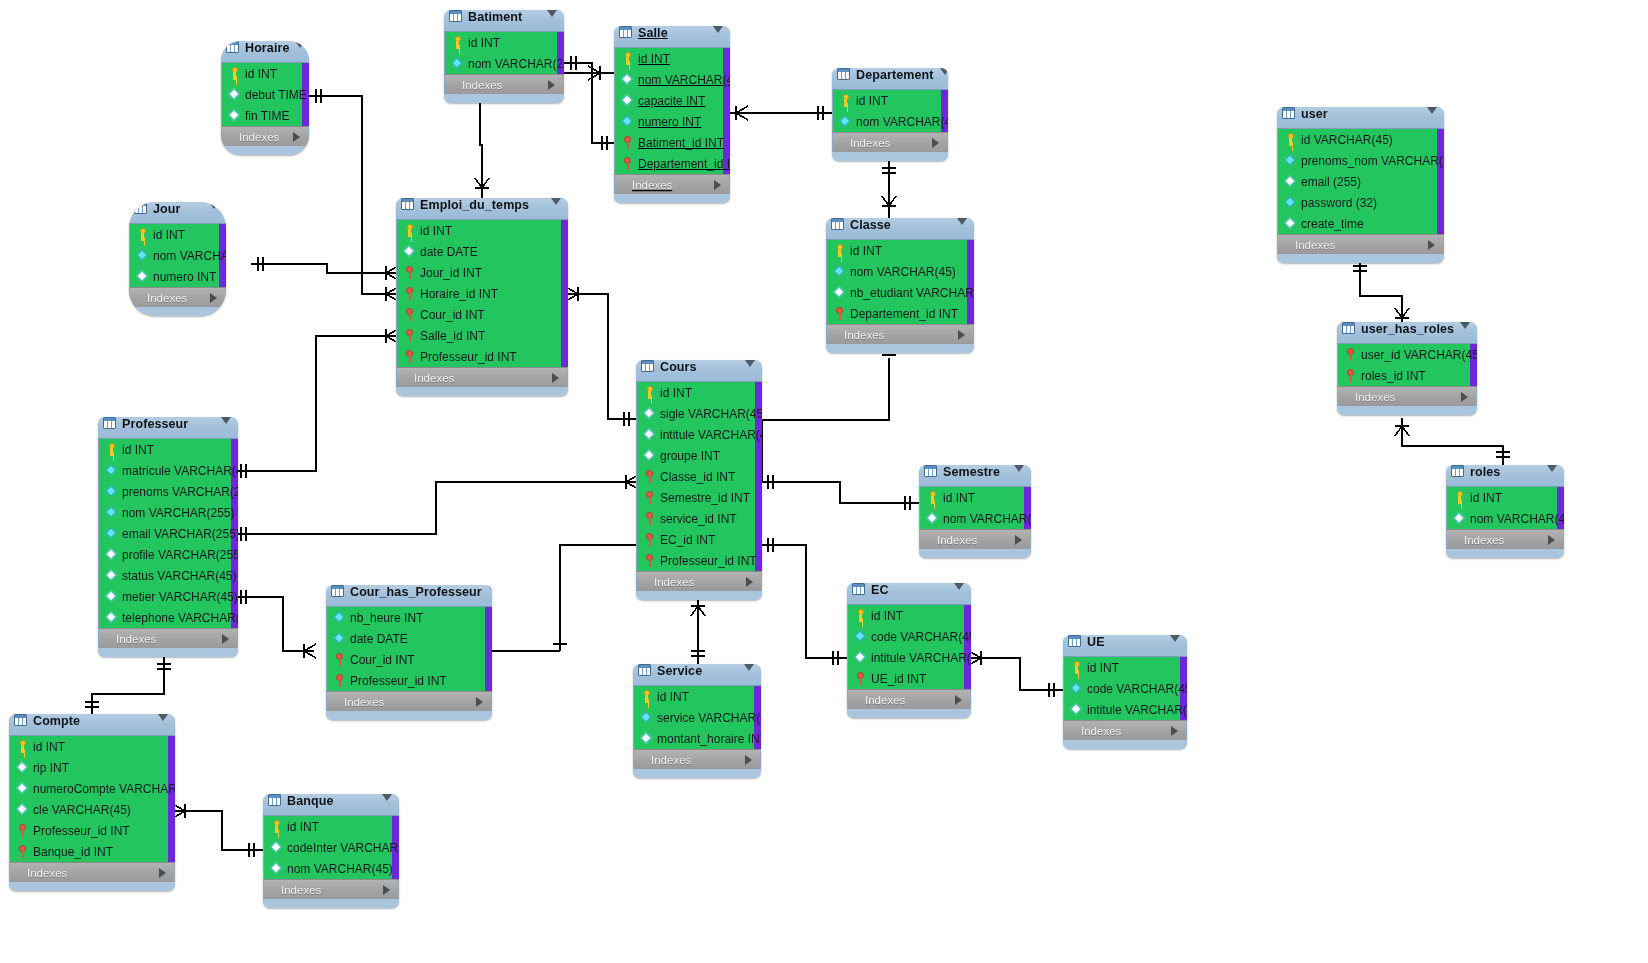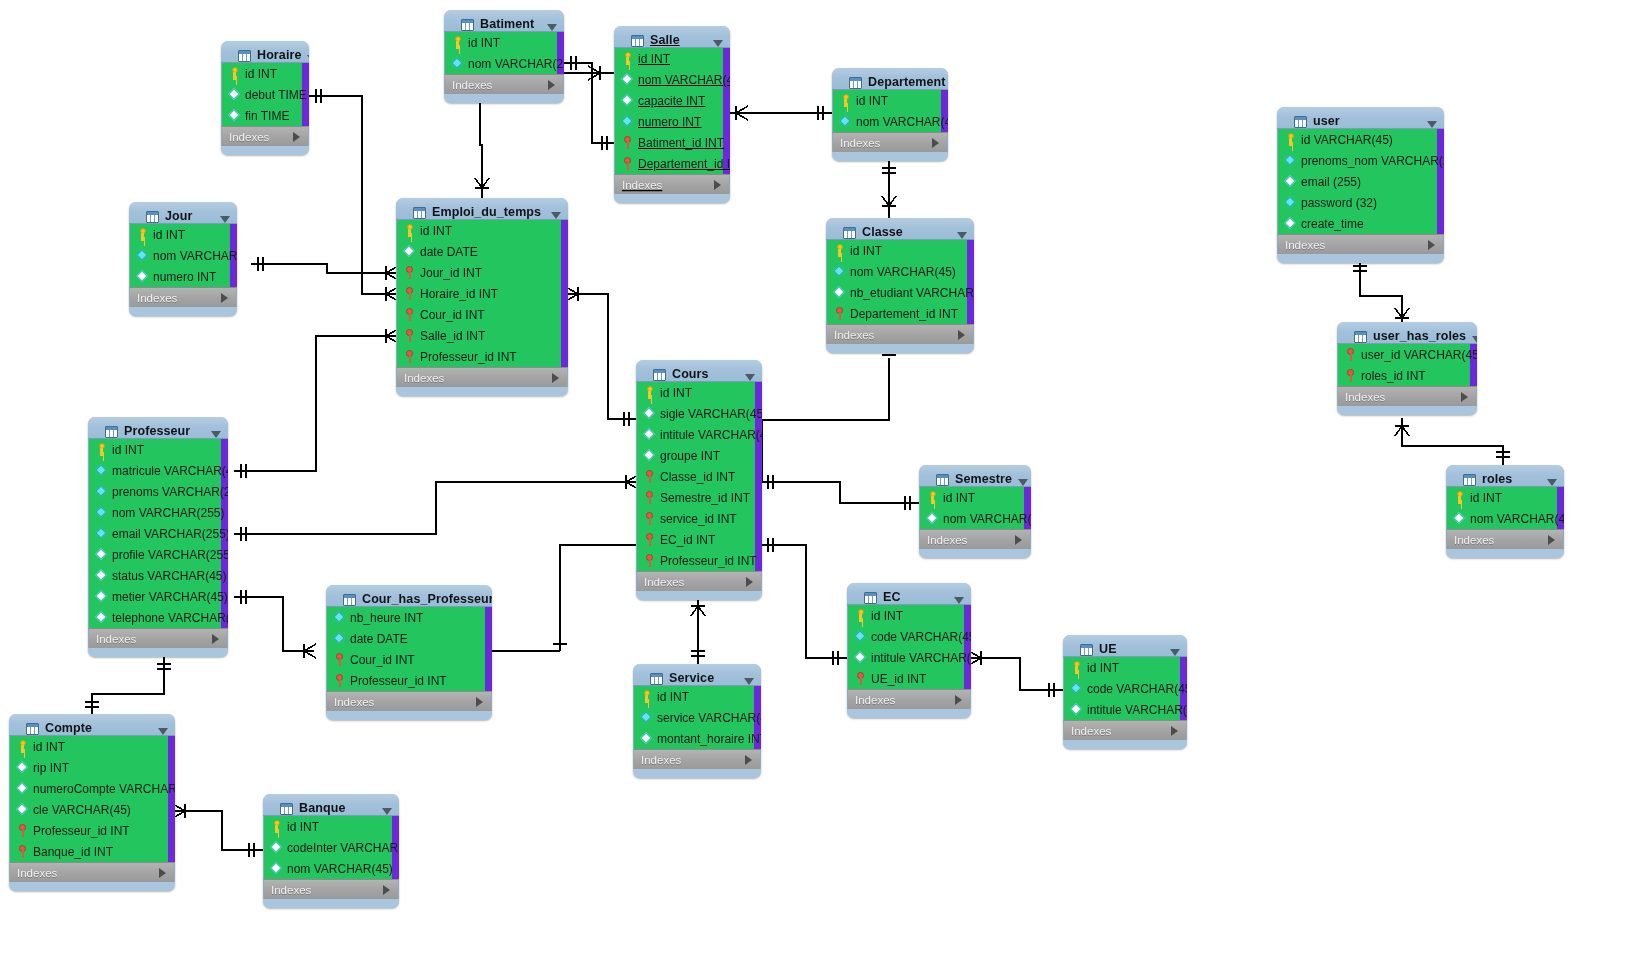--- a/index.html
+++ b/index.html
@@ -30,23 +30,23 @@
     border-radius:7px;
     background:#a9c6de;
     box-shadow:0 1px 2px rgba(0,0,0,.30);
     box-sizing:border-box;
     padding-bottom:9px;
     overflow:hidden;
   }
   .tbl .hdr{
     height:21px;
     display:flex;
-    align-items:flex-end;
+    align-items:flex-start;
     gap:6px;
-    padding:0 7px 0 17px;
+    padding:0 7px 0 5px;
     background:linear-gradient(to bottom,#b4cde2 0%,#a2c0da 50%,#9bbcd8 100%);
     border-top-left-radius:7px;
     border-top-right-radius:7px;
     border-bottom:1px solid #7d9cb8;
   }
   .tbl .hdr .tname{
     font-size:12.5px;
     font-weight:bold;
     color:#111417;
     letter-spacing:.1px;
@@ -130,21 +130,21 @@
     content:"";position:absolute;left:1.5px;top:2px;
     width:8px;height:8px;
     background:#5fe6ee;border:1.4px solid #2aa3b0;box-sizing:border-box;
     transform:rotate(45deg);
   }
   .tbl .idx{
     height:19px;
     display:flex;
     align-items:center;
     justify-content:space-between;
-    padding:0 8px 0 7px;
+    padding:0 8px 0 17px;
     background:linear-gradient(to bottom,#b3b3b3 0%,#a3a3a3 55%,#9a9a9a 100%);
     border-left:1px solid #8fa9c0;
     border-right:1px solid #8fa9c0;
     border-top:1px solid #8c8c8c;
   }
   .tbl .idx .ilbl{
     font-size:11.5px;color:#efefef;
     text-shadow:0 1px 0 rgba(0,0,0,.25);
   }
   .tri-r{
@@ -341,21 +341,21 @@
           <div class="col">
             <span class="ic df"></span>
             <span>nom VARCHAR(255)</span>
           </div>
         </div>
         <div class="idx">
           <span class="ilbl">Indexes</span>
           <span class="tri-r"></span>
         </div>
       </div>
-      <div class="tbl" style="left: 221px; top: 41px; width: 88px;">
+      <div class="tbl" style="left: 221px; top: 41px; width: 88px; border-radius: 20px;">
         <div class="hdr">
           <span class="ticon"></span>
           <span class="tname">Horaire</span>
           <span class="caret"></span>
         </div>
         <div class="cols">
           <div class="col">
             <span class="ic pk"></span>
             <span>id INT</span>
           </div>
@@ -457,21 +457,21 @@
           <div class="col">
             <span class="ic dn"></span>
             <span>create_time</span>
           </div>
         </div>
         <div class="idx">
           <span class="ilbl">Indexes</span>
           <span class="tri-r"></span>
         </div>
       </div>
-      <div class="tbl" style="left: 129px; top: 202px; width: 108px;">
+      <div class="tbl" style="left: 129px; top: 202px; width: 97px; border-radius: 26px;">
         <div class="hdr">
           <span class="ticon"></span>
           <span class="tname">Jour</span>
           <span class="caret"></span>
         </div>
         <div class="cols">
           <div class="col">
             <span class="ic pk"></span>
             <span>id INT</span>
           </div>
@@ -622,21 +622,21 @@
           <div class="col">
             <span class="ic fk"></span>
             <span>Professeur_id INT</span>
           </div>
         </div>
         <div class="idx">
           <span class="ilbl">Indexes</span>
           <span class="tri-r"></span>
         </div>
       </div>
-      <div class="tbl" style="left: 88px; top: 417px; width: 140px;">
+      <div class="tbl" style="left: 98px; top: 417px; width: 140px;">
         <div class="hdr">
           <span class="ticon"></span>
           <span class="tname">Professeur</span>
           <span class="caret"></span>
         </div>
         <div class="cols">
           <div class="col">
             <span class="ic pk"></span>
             <span>id INT</span>
           </div>

